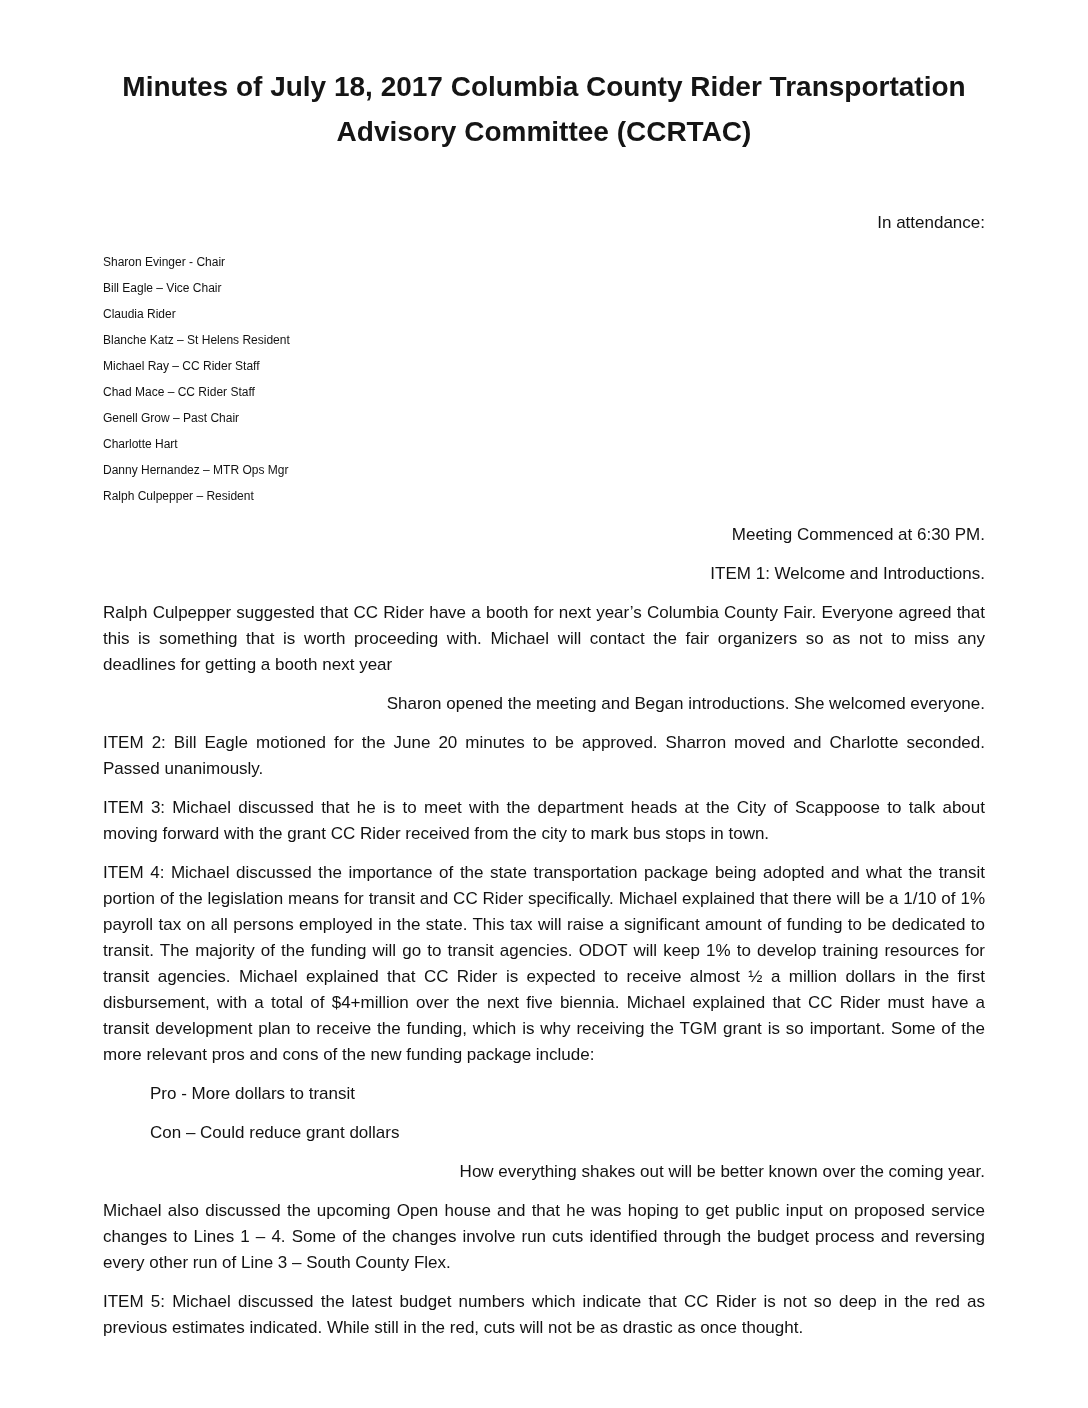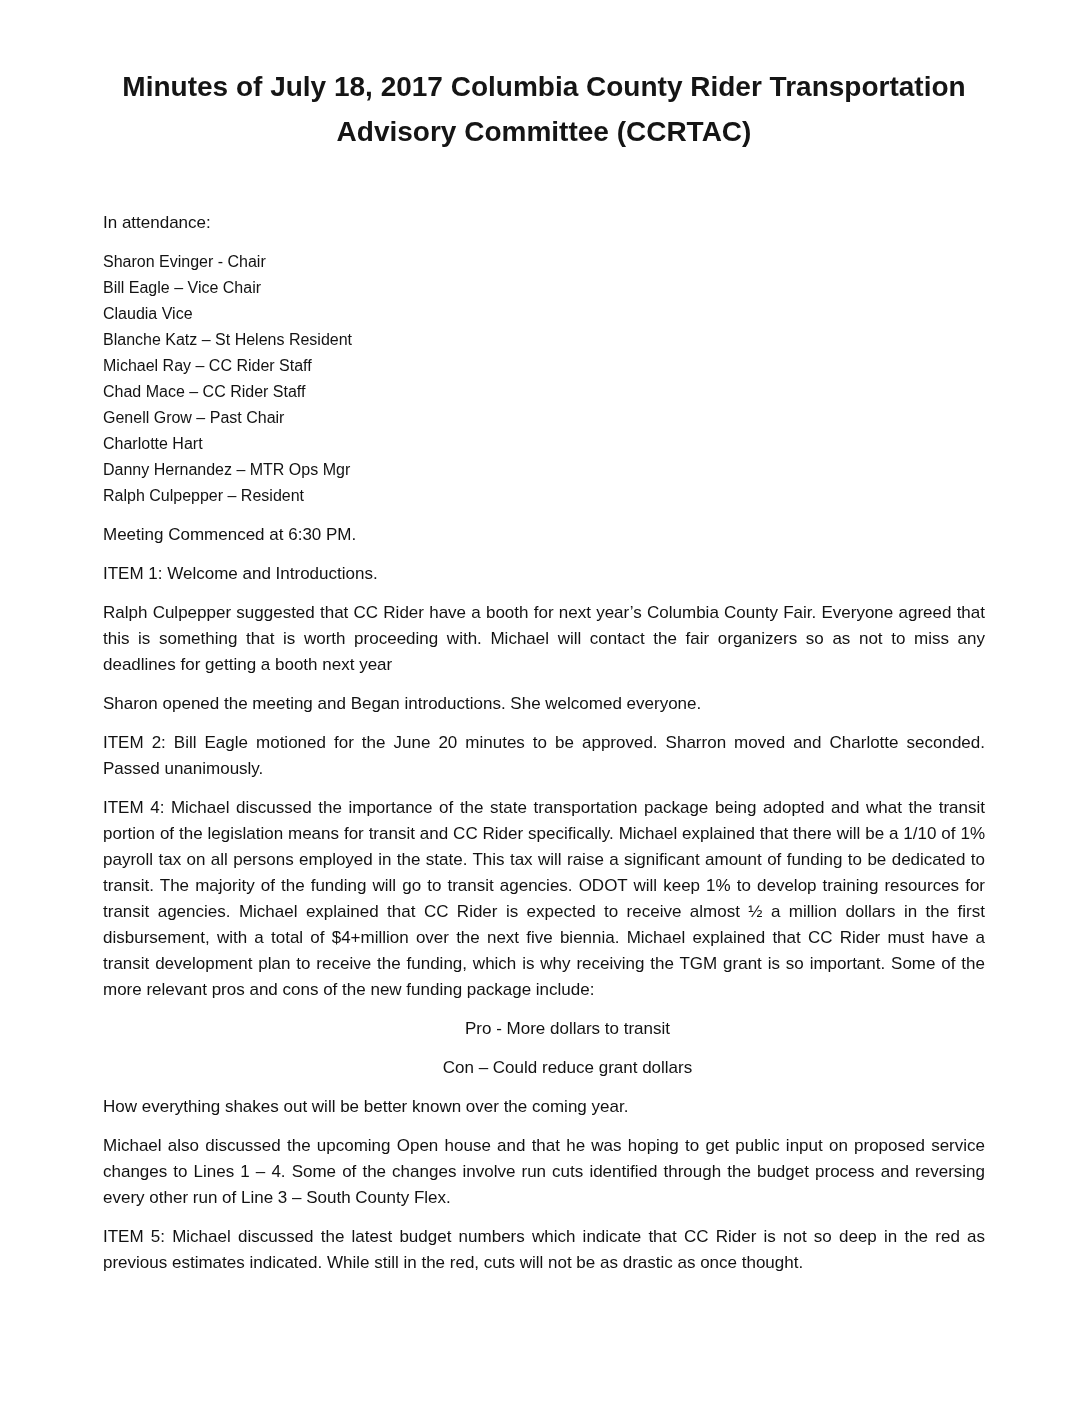--- a/index.html
+++ b/index.html
@@ -31,29 +31,29 @@
     display: block;
   }
   p.body {
     margin: 0 0 13px 0;
     font-size: 17px;
     line-height: 26px;
     text-align: justify;
     color: #121212;
   }
   p.single {
-    text-align: left;
+    text-align: right;
   }
   .attendance {
     margin: 0 0 13px 0;
-    font-size: 16px;
+    font-size: 12px;
     line-height: 26px;
   }
   p.indented {
-    text-align: center;
+    text-align: left;
     padding-left: 47px;
   }
   .item-label {
     font-weight: 400;
   }
 </style>
 </head>
 <body>
 
 <div class="page">
@@ -61,40 +61,41 @@
   <h1 class="doc-title">
     <span class="tl">Minutes of July 18, 2017 Columbia County Rider Transportation</span>
     <span class="tl">Advisory Committee (CCRTAC)</span>
   </h1>
 
   <p class="body single">In attendance:</p>
 
   <div class="attendance">
     <div>Sharon Evinger - Chair</div>
     <div>Bill Eagle – Vice Chair</div>
-    <div>Claudia Vice</div>
+    <div>Claudia Rider</div>
     <div>Blanche Katz – St Helens Resident</div>
     <div>Michael Ray – CC Rider Staff</div>
     <div>Chad Mace – CC Rider Staff</div>
     <div>Genell Grow – Past Chair</div>
     <div>Charlotte Hart</div>
     <div>Danny Hernandez – MTR Ops Mgr</div>
     <div>Ralph Culpepper – Resident</div>
   </div>
 
   <p class="body single">Meeting Commenced at 6:30 PM.</p>
 
   <p class="body single"><span class="item-label">ITEM 1:</span><span> Welcome and Introductions.</span></p>
 
   <p class="body">Ralph Culpepper suggested that CC Rider have a booth for next year’s Columbia County Fair. Everyone agreed that this is something that is worth proceeding with. Michael will contact the fair organizers so as not to miss any deadlines for getting a booth next year</p>
 
   <p class="body single">Sharon opened the meeting and Began introductions. She welcomed everyone.</p>
 
   <p class="body"><span class="item-label">ITEM 2:</span><span> Bill Eagle motioned for the June 20 minutes to be approved. Sharron moved and Charlotte seconded. Passed unanimously.</span></p>
 
+  <p class="body"><span class="item-label">ITEM 3:</span><span> Michael discussed that he is to meet with the department heads at the City of Scappoose to talk about moving forward with the grant CC Rider received from the city to mark bus stops in town.</span></p>
 
   <p class="body"><span class="item-label">ITEM 4:</span><span> Michael discussed the importance of the state transportation package being adopted and what the transit portion of the legislation means for transit and CC Rider specifically. Michael explained that there will be a 1/10 of 1% payroll tax on all persons employed in the state. This tax will raise a significant amount of funding to be dedicated to transit. The majority of the funding will go to transit agencies. ODOT will keep 1% to develop training resources for transit agencies. Michael explained that CC Rider is expected to receive almost ½ a million dollars in the first disbursement, with a total of $4+million over the next five biennia. Michael explained that CC Rider must have a transit development plan to receive the funding, which is why receiving the TGM grant is so important. Some of the more relevant pros and cons of the new funding package include:</span></p>
 
   <p class="body indented">Pro - More dollars to transit</p>
 
   <p class="body indented">Con – Could reduce grant dollars</p>
 
   <p class="body single">How everything shakes out will be better known over the coming year.</p>
 
   <p class="body">Michael also discussed the upcoming Open house and that he was hoping to get public input on proposed service changes to Lines 1 – 4. Some of the changes involve run cuts identified through the budget process and reversing every other run of Line 3 – South County Flex.</p>

